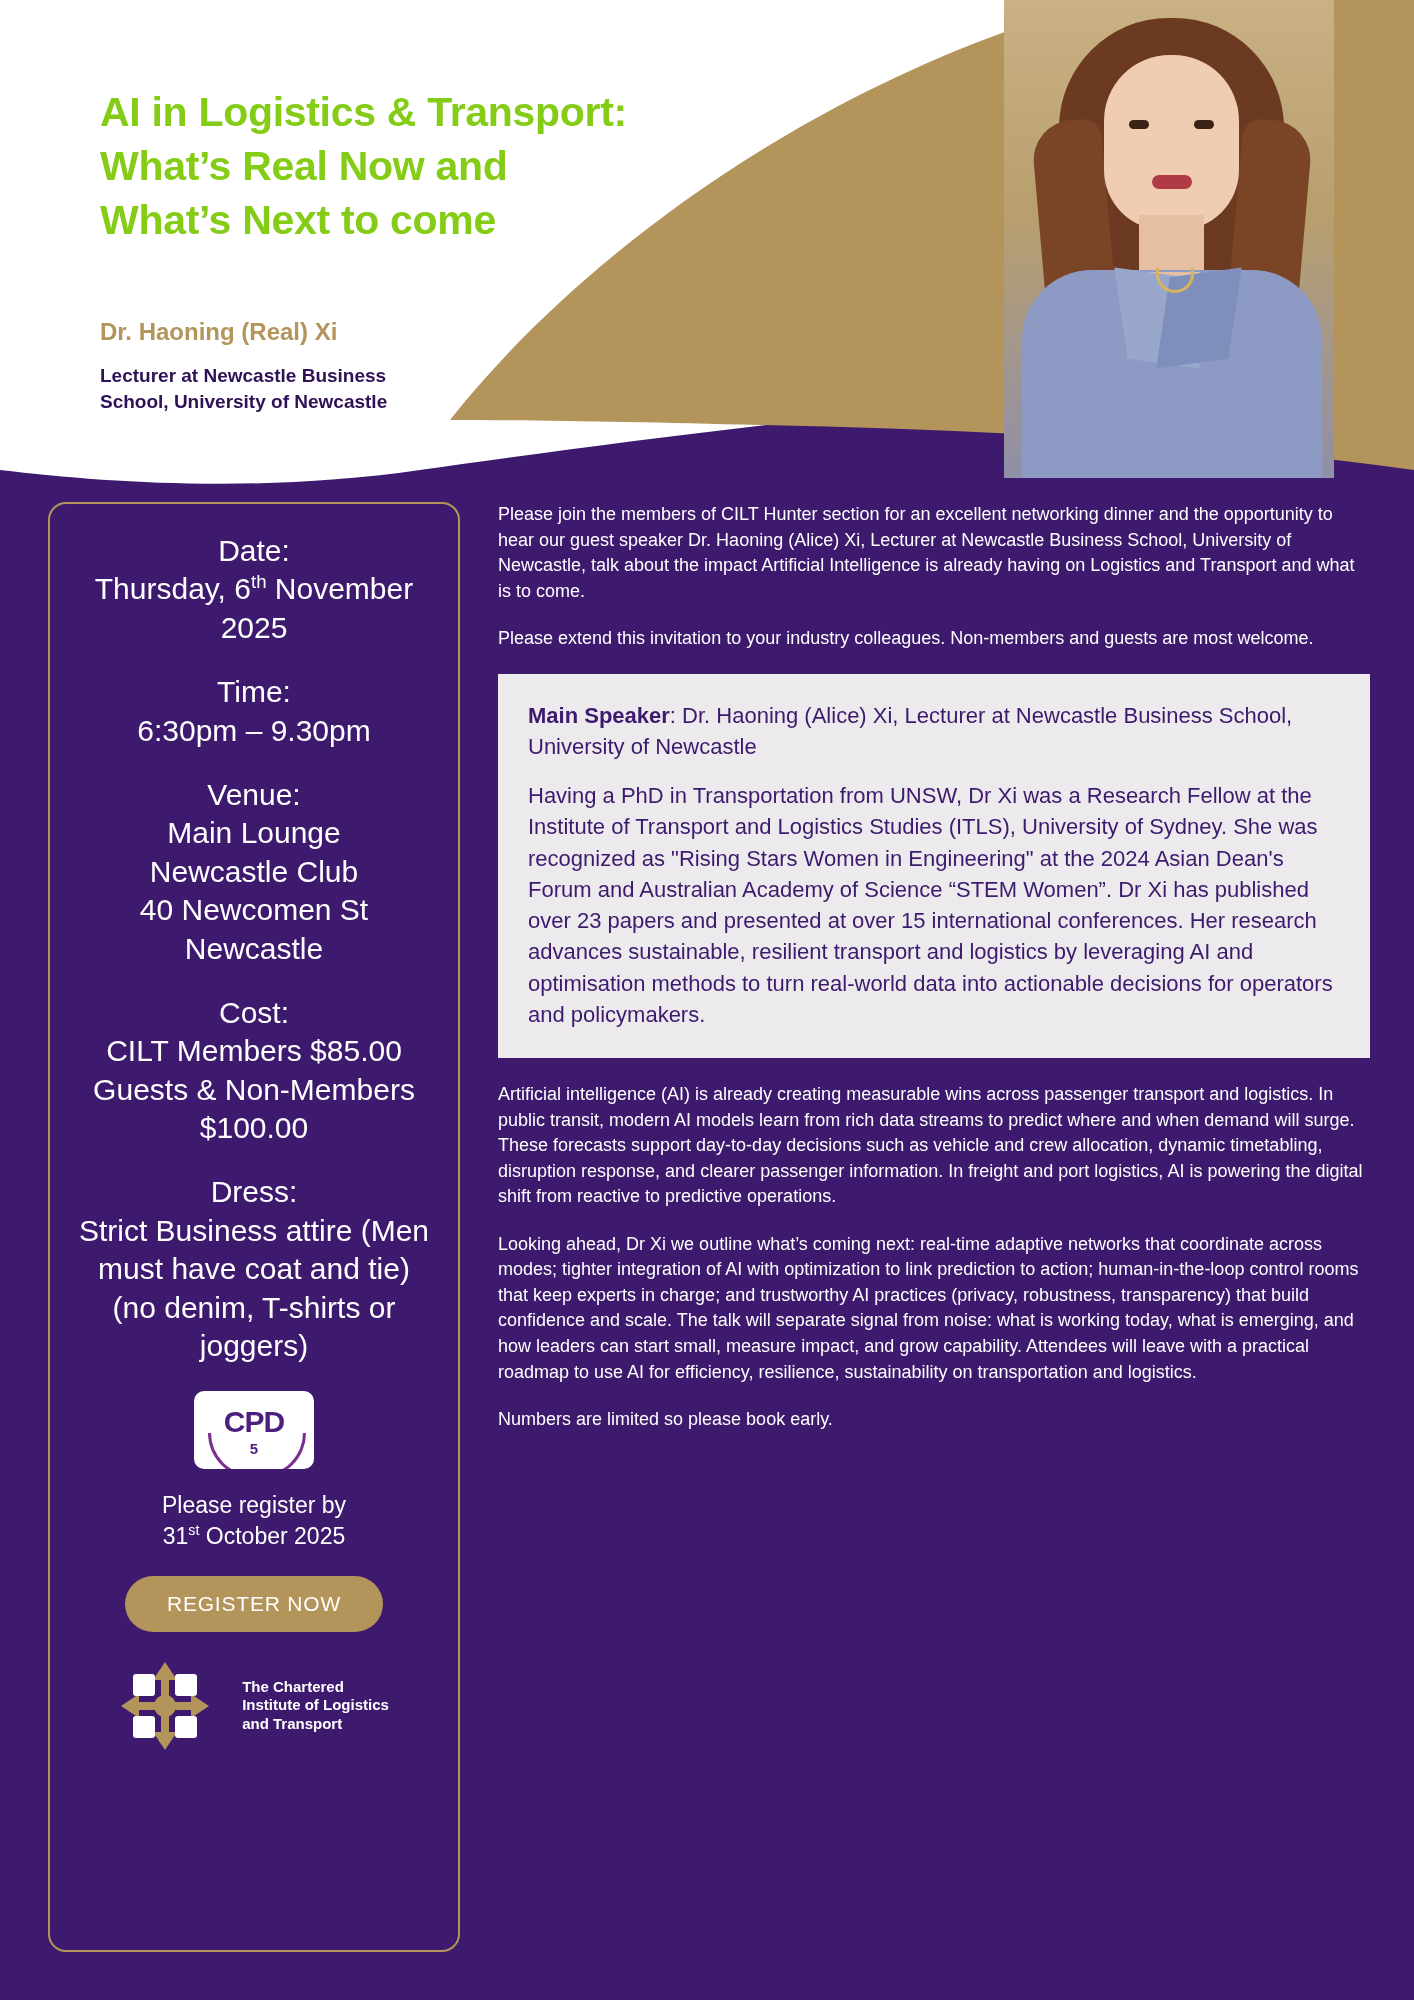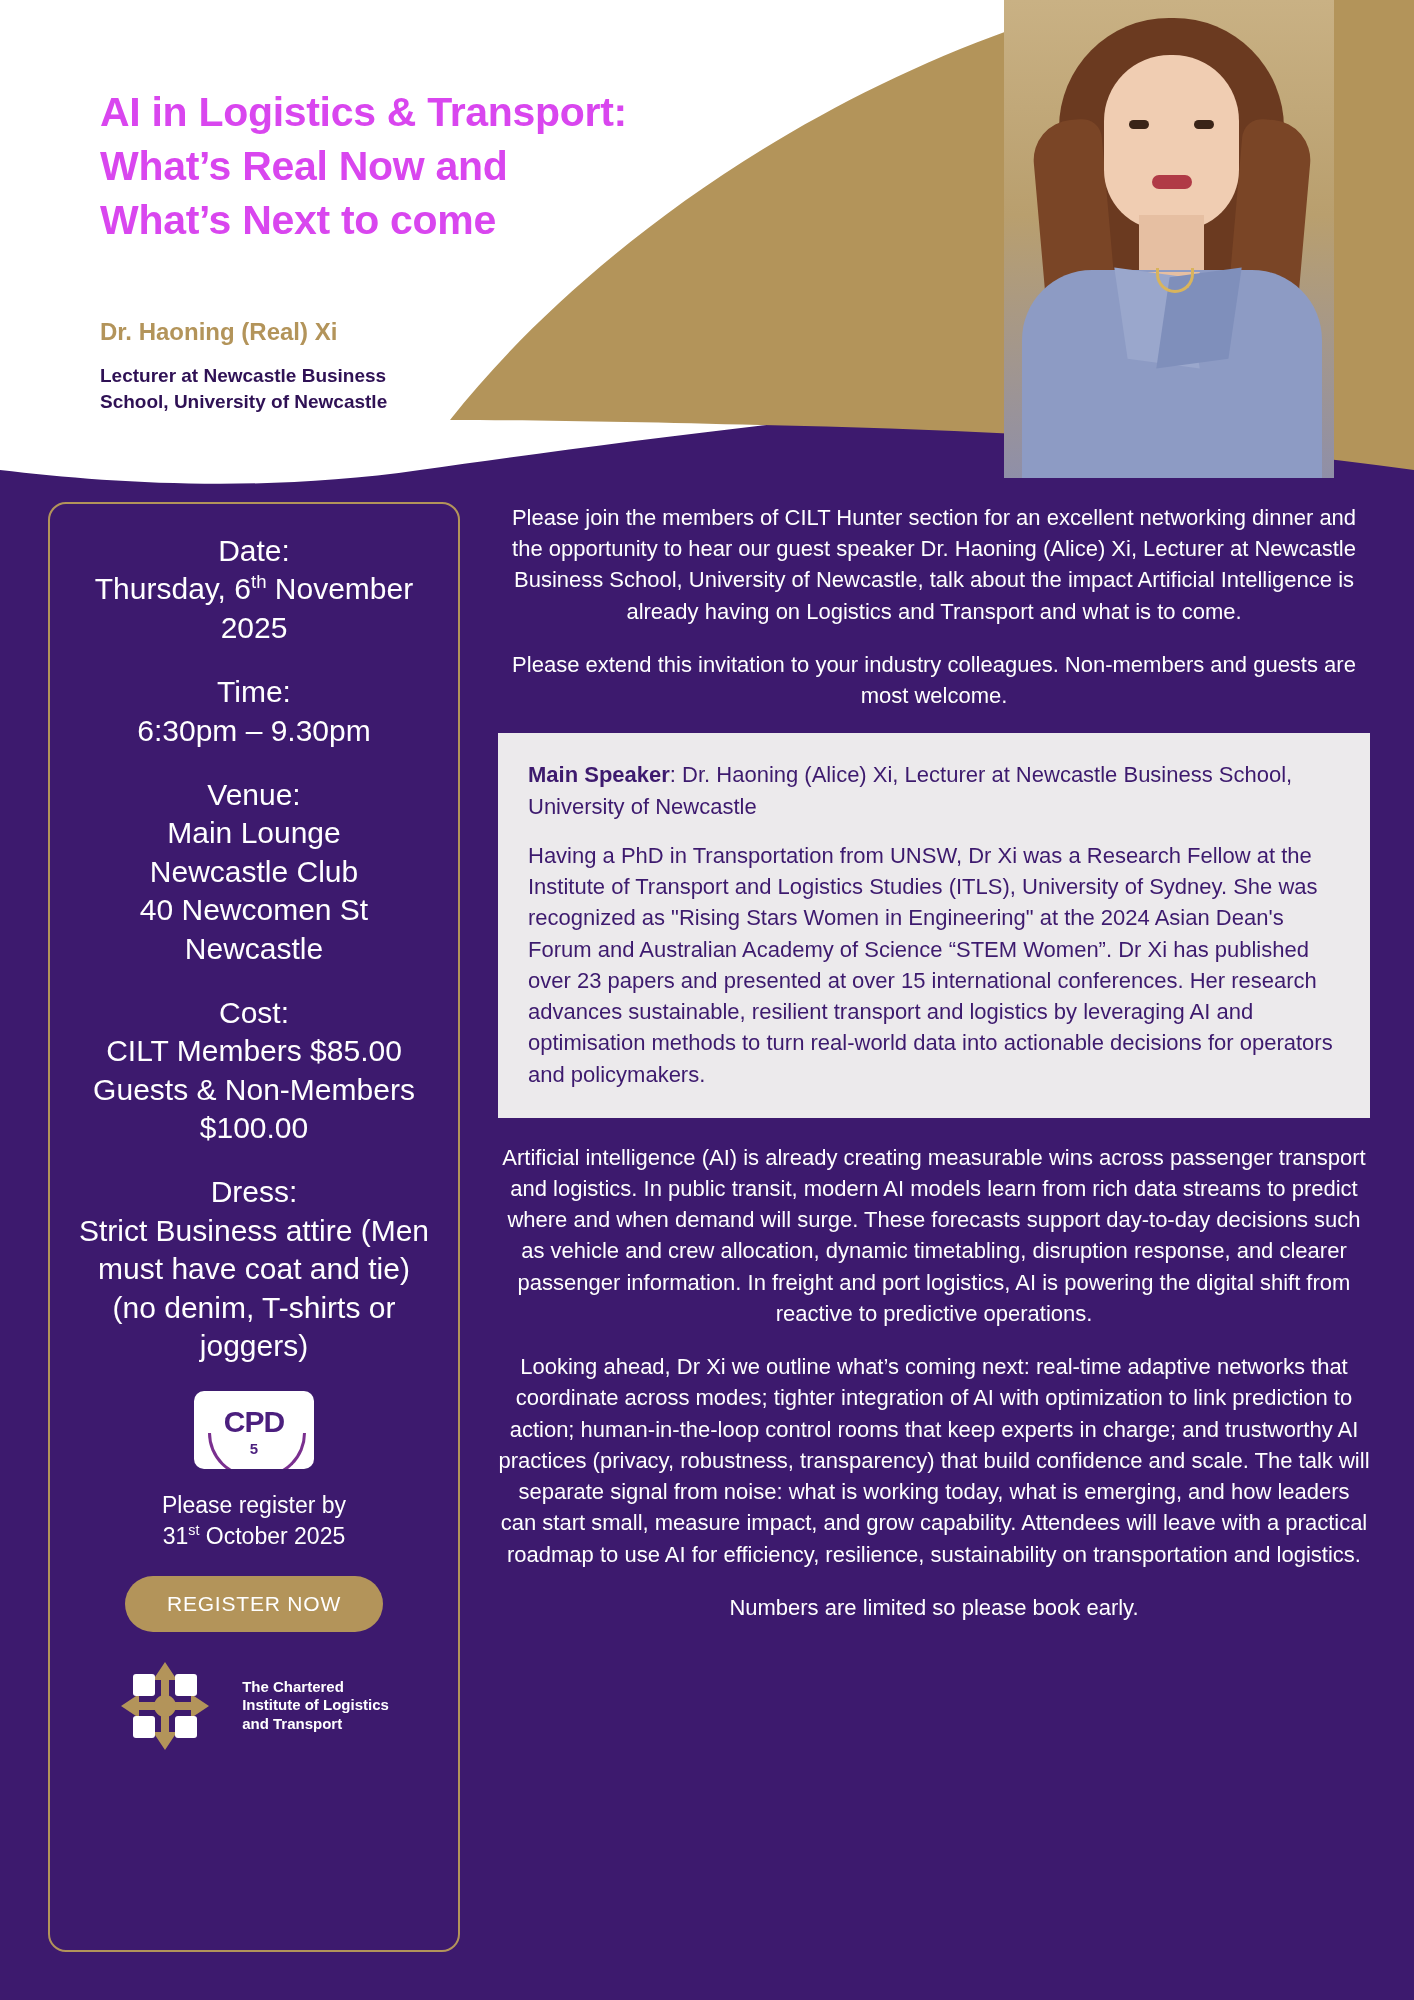--- a/index.html
+++ b/index.html
@@ -145,21 +145,21 @@
     left: 140px; top: 272px;
     width: 56px; height: 60px;
     background: #e6bfa2;
     clip-path: polygon(50% 100%, 0 0, 100% 0);
   }
 
   .title {
     position: absolute;
     left: 100px; top: 85px;
     width: 820px;
-    color: #d946ef;
+    color: #84cc16;
     font-size: 41px;
     font-weight: bold;
     line-height: 1.32;
     letter-spacing: -0.3px;
   }
   .speaker-name {
     position: absolute;
     left: 100px; top: 318px;
     color: #b3945a;
     font-size: 24px;
@@ -265,24 +265,23 @@
 
   
   .right-col {
     position: absolute;
     left: 498px;
     top: 502px;
     width: 872px;
     color: #ffffff;
   }
   .para {
-    font-size: 22px;
+    font-size: 18px;
     line-height: 1.42;
     margin: 0 0 22px 0;
-    text-align: center;
   }
   .bio-box {
     background: #eceaec;
     color: #3d1a6e;
     padding: 26px 30px 28px 30px;
     margin: 6px 0 24px 0;
     width: 872px;
     box-sizing: border-box;
   }
   .bio-box p {

